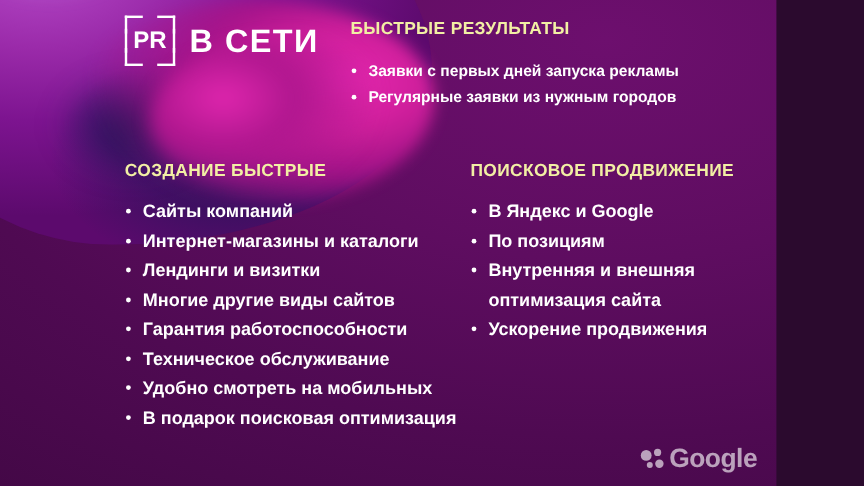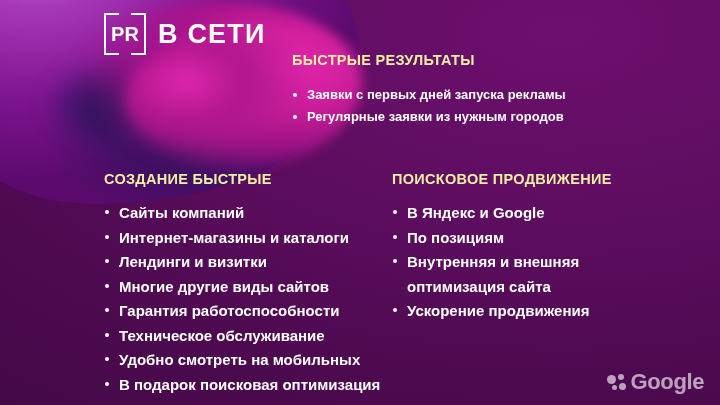--- a/index.html
+++ b/index.html
@@ -2,21 +2,21 @@
 <html><head>
 <meta charset="utf-8">
 <style>
   html, body {
     margin: 0;
     padding: 0;
     background: #2b0a2e;
   }
   .slide {
     position: relative;
-    width: 720px;
+    width: 647px;
     height: 405px;
     overflow: hidden;
     font-family: "Liberation Sans", sans-serif;
     background:
       radial-gradient(130% 120% at 78% 8%, #6d0f6e 0%, #5e0d60 38%, #4f0a52 68%, #430846 100%);
   }
 
   
   .blob-wrap {
     position: absolute;
@@ -120,21 +120,21 @@
   }
   .logo-text {
     color: #ffffff;
     font-size: 27px;
     font-weight: 700;
     letter-spacing: 1.2px;
     white-space: nowrap;
   }
 
   
-  .block { position: absolute; z-index: 4; margin-top: 36px; }
+  .block { position: absolute; z-index: 4; }
   .block-title {
     color: #f2efa4;
     font-size: 14.5px;
     font-weight: 700;
     letter-spacing: 0.3px;
     margin: 0 0 14px 0;
     white-space: nowrap;
   }
   ul.bullets {
     list-style: none;

